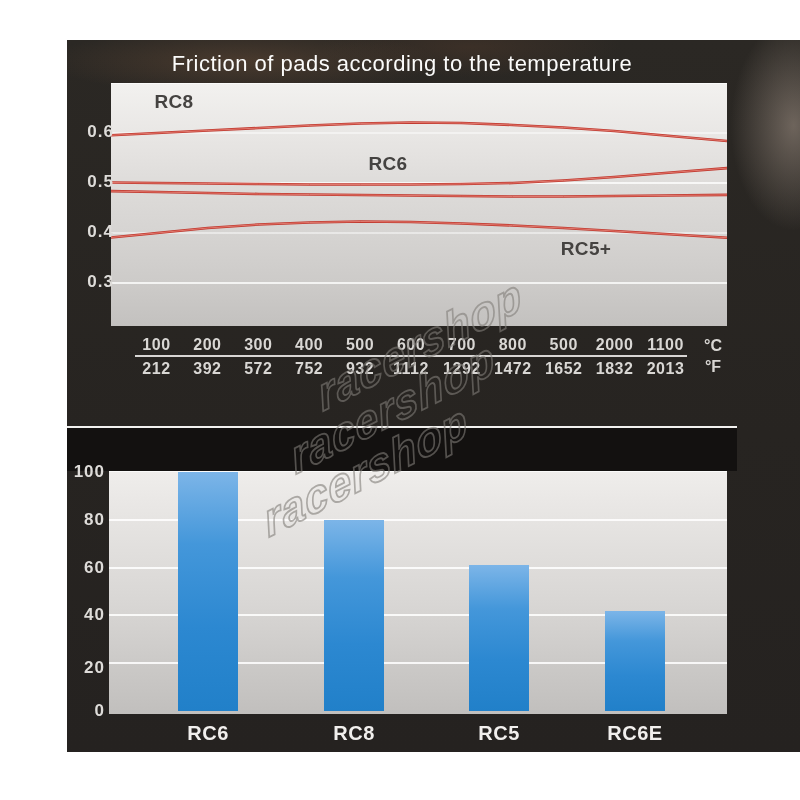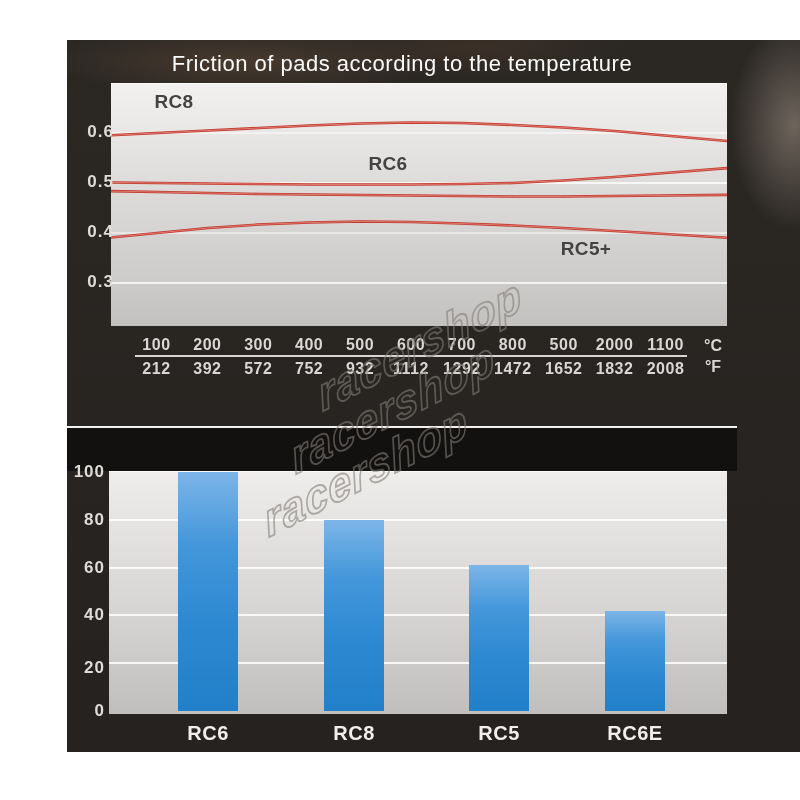--- a/index.html
+++ b/index.html
@@ -106,21 +106,21 @@
           <span class="tcell">212</span>
           <span class="tcell">392</span>
           <span class="tcell">572</span>
           <span class="tcell">752</span>
           <span class="tcell">932</span>
           <span class="tcell">1112</span>
           <span class="tcell">1292</span>
           <span class="tcell">1472</span>
           <span class="tcell">1652</span>
           <span class="tcell">1832</span>
-          <span class="tcell">2008</span>
+          <span class="tcell">2013</span>
         </div>
     </div>
     <div class="tunit">
       <div>°C</div>
       <div>°F</div>
     </div>
 
     <div class="sep-line"></div>
     <div class="title2-bar"></div>
 

